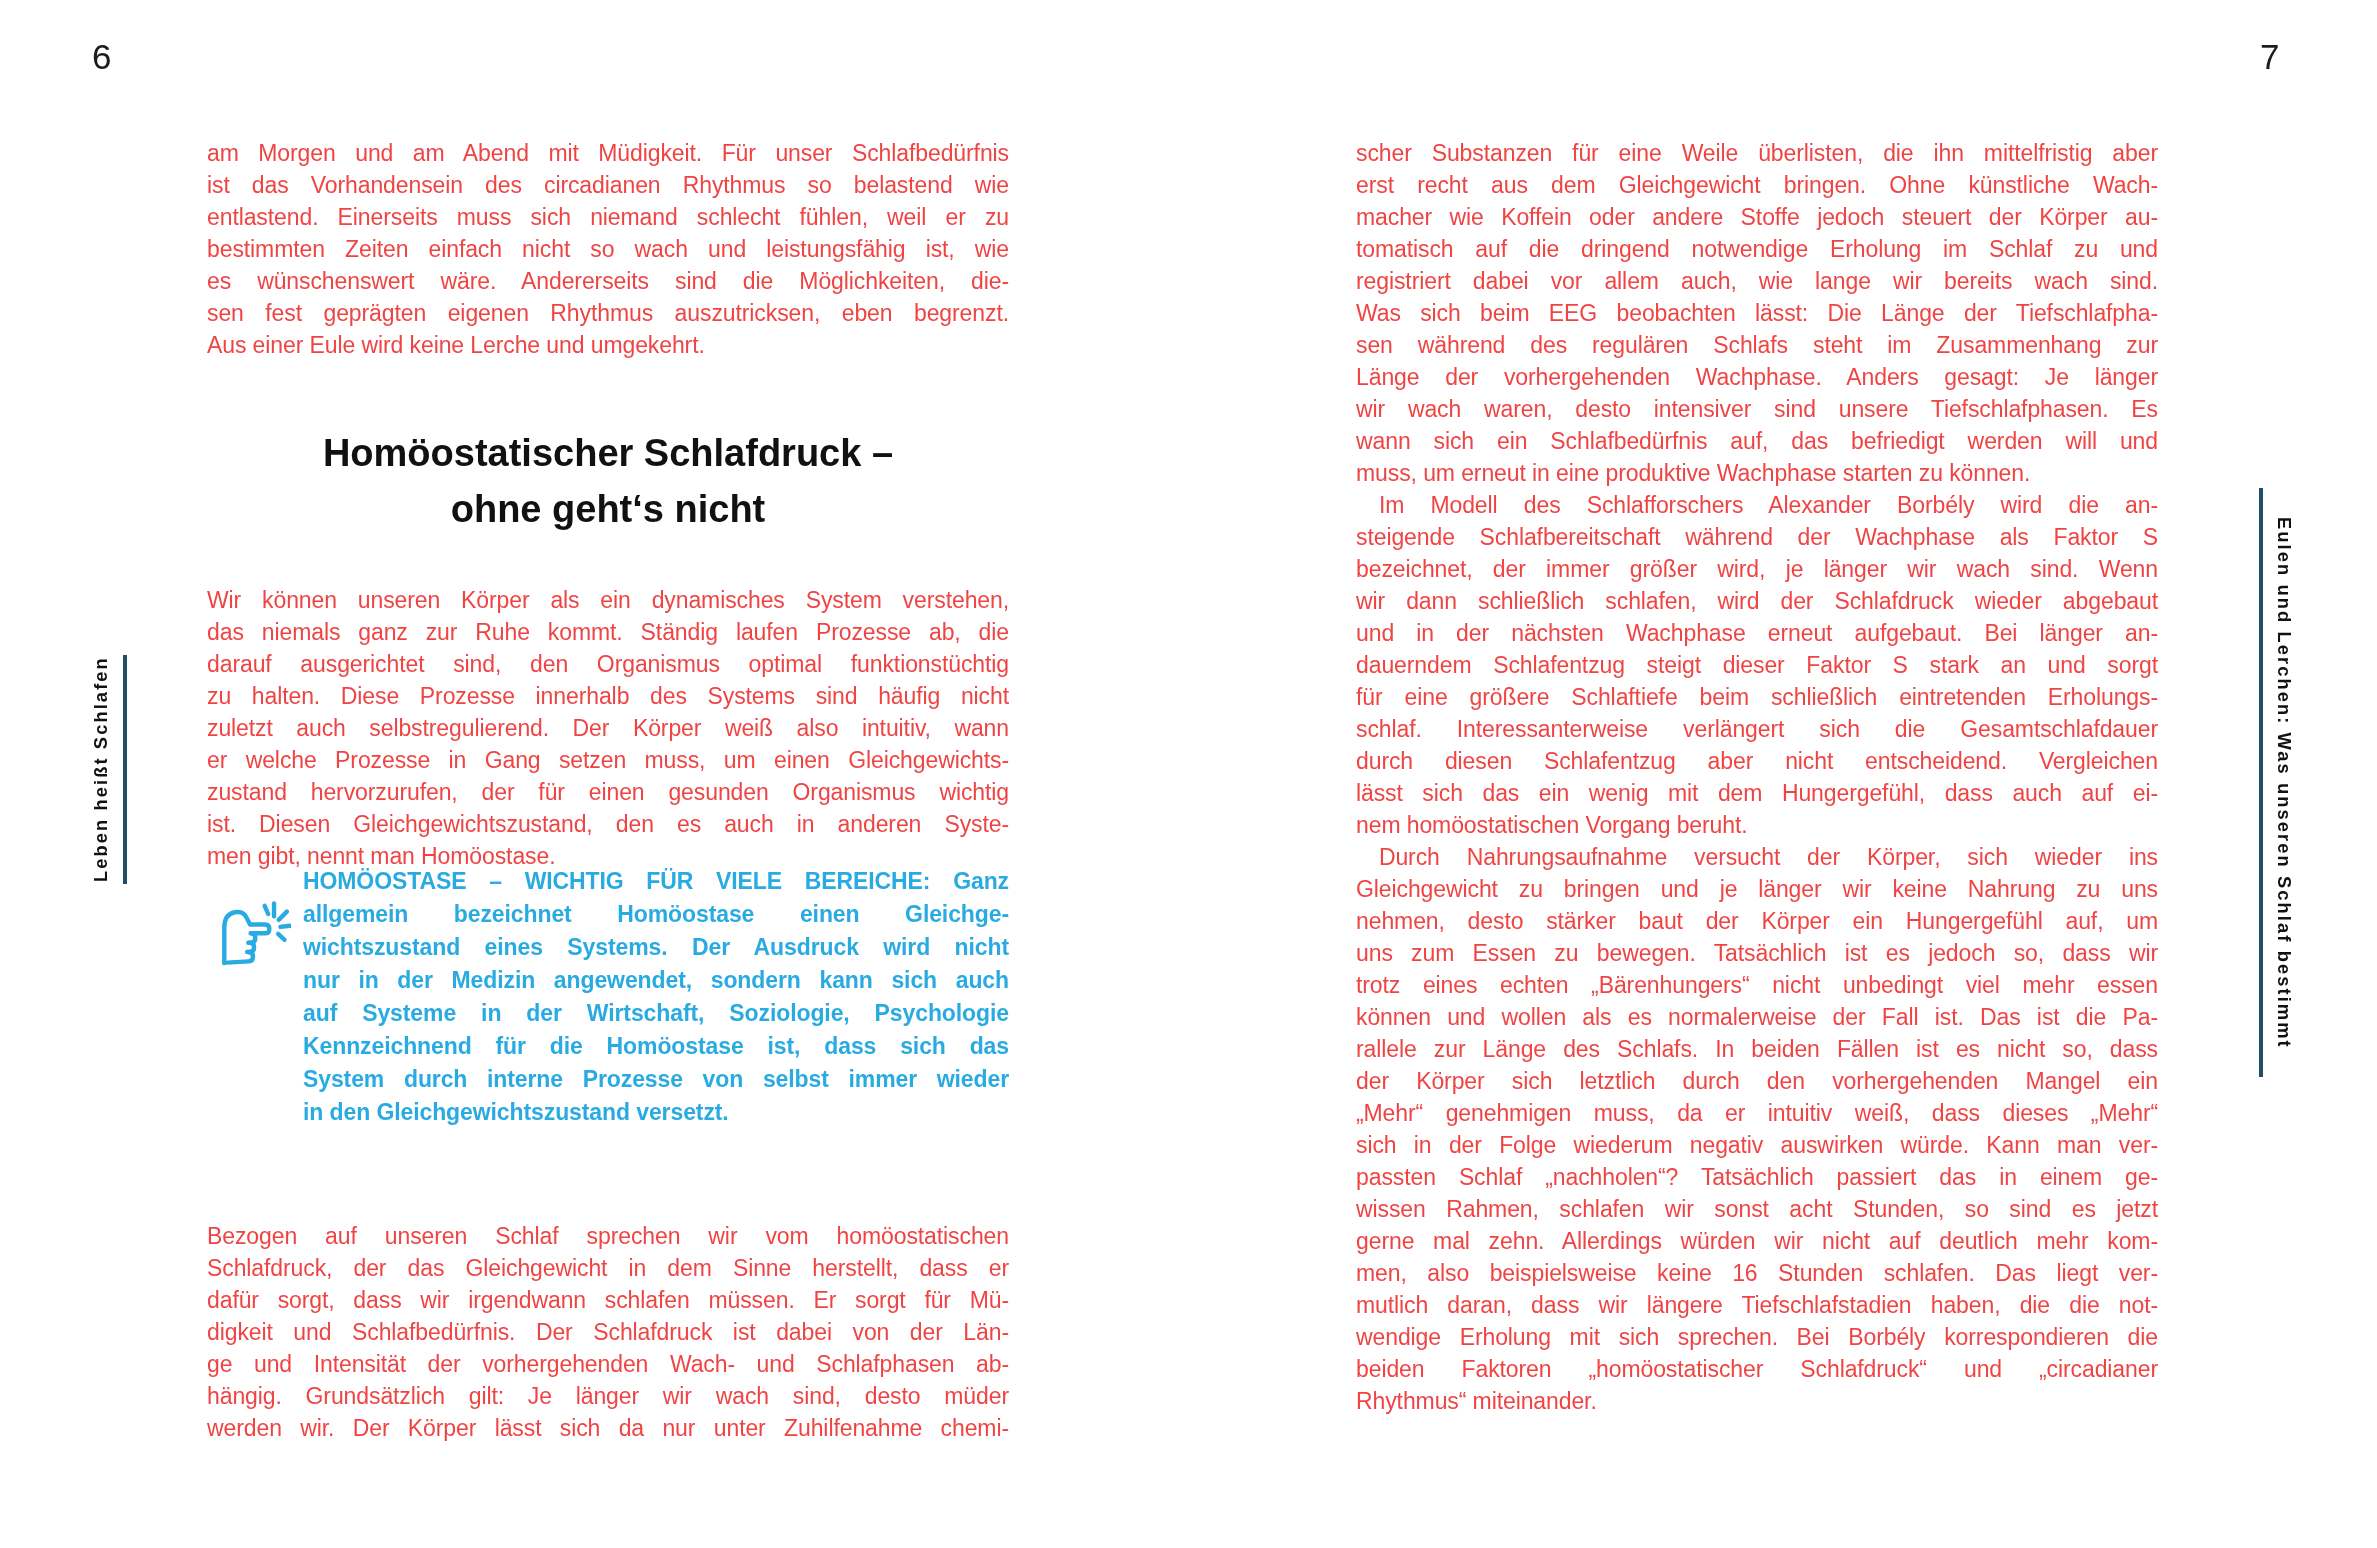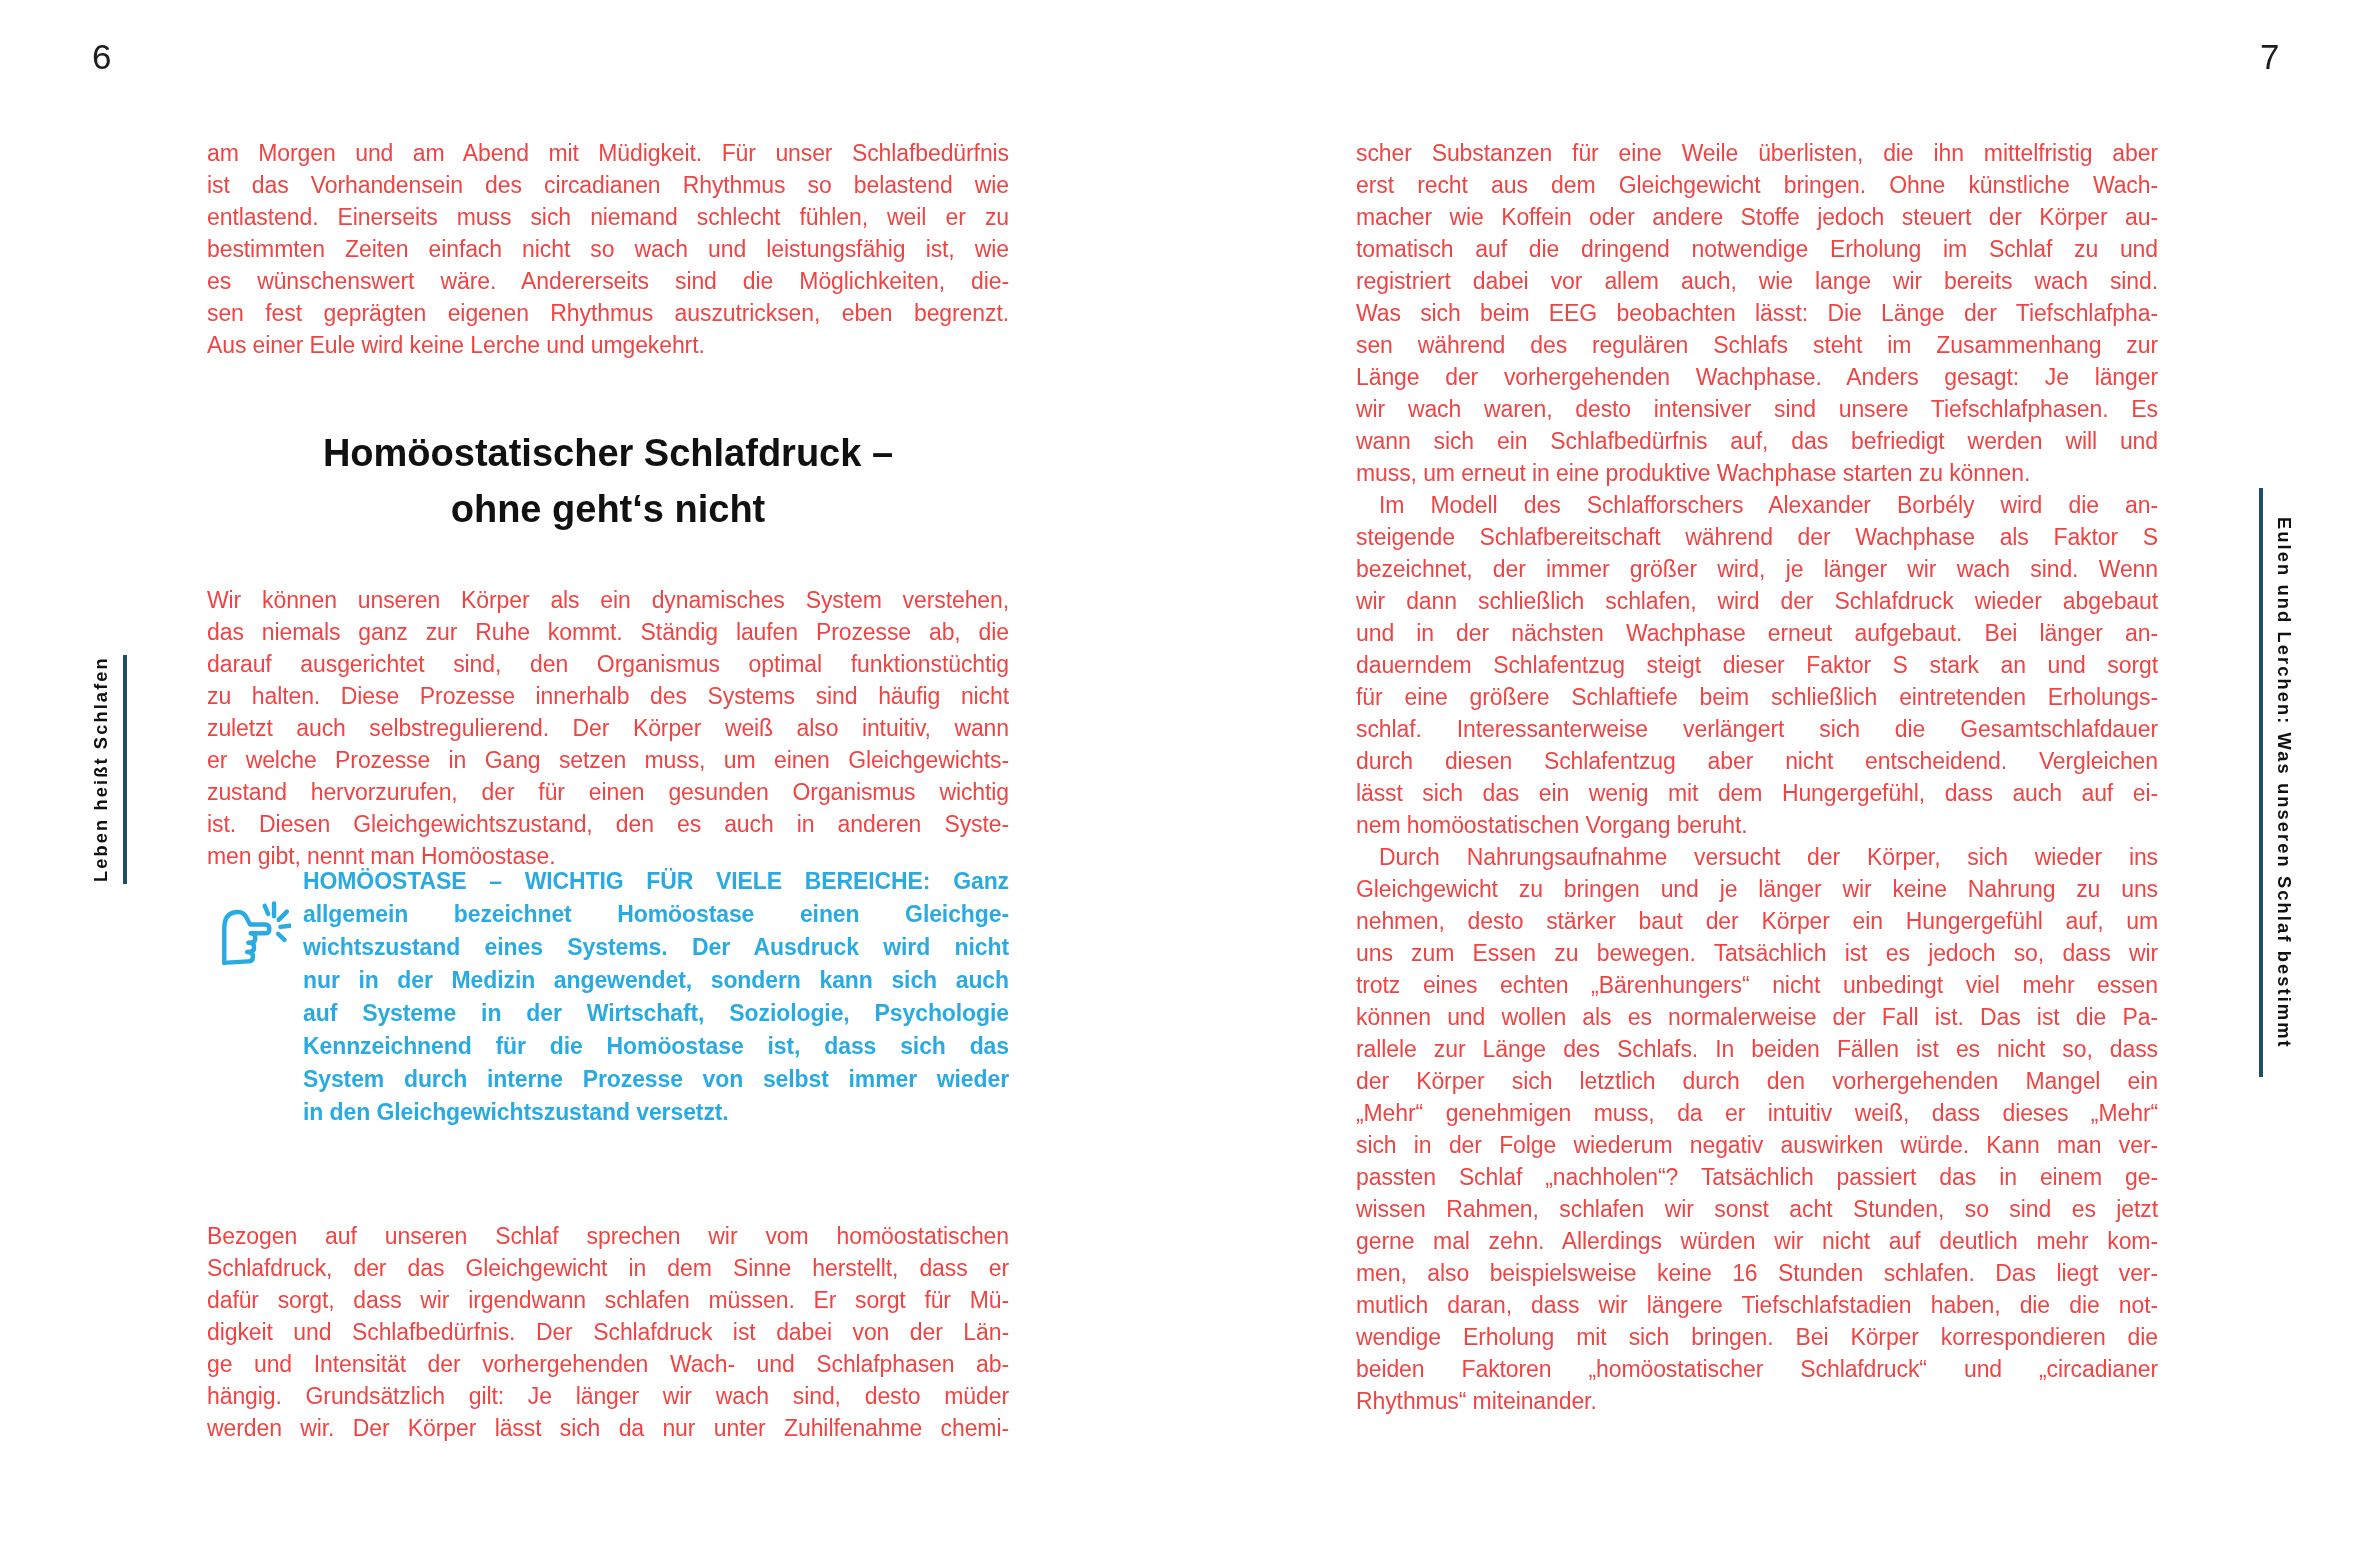--- a/index.html
+++ b/index.html
@@ -130,18 +130,18 @@
       <div class="line">können und wollen als es normalerweise der Fall ist. Das ist die Pa-</div>
       <div class="line">rallele zur Länge des Schlafs. In beiden Fällen ist es nicht so, dass</div>
       <div class="line">der Körper sich letztlich durch den vorhergehenden Mangel ein</div>
       <div class="line">„Mehr“ genehmigen muss, da er intuitiv weiß, dass dieses „Mehr“</div>
       <div class="line">sich in der Folge wiederum negativ auswirken würde. Kann man ver-</div>
       <div class="line">passten Schlaf „nachholen“? Tatsächlich passiert das in einem ge-</div>
       <div class="line">wissen Rahmen, schlafen wir sonst acht Stunden, so sind es jetzt</div>
       <div class="line">gerne mal zehn. Allerdings würden wir nicht auf deutlich mehr kom-</div>
       <div class="line">men, also beispielsweise keine 16 Stunden schlafen. Das liegt ver-</div>
       <div class="line">mutlich daran, dass wir längere Tiefschlafstadien haben, die die not-</div>
-      <div class="line">wendige Erholung mit sich bringen. Bei Körper korrespondieren die</div>
+      <div class="line">wendige Erholung mit sich sprechen. Bei Borbély korrespondieren die</div>
       <div class="line">beiden Faktoren „homöostatischer Schlafdruck“ und „circadianer</div>
       <div class="line last">Rhythmus“ miteinander.</div>
     </div>
 </div>
 
 
 </body></html>

